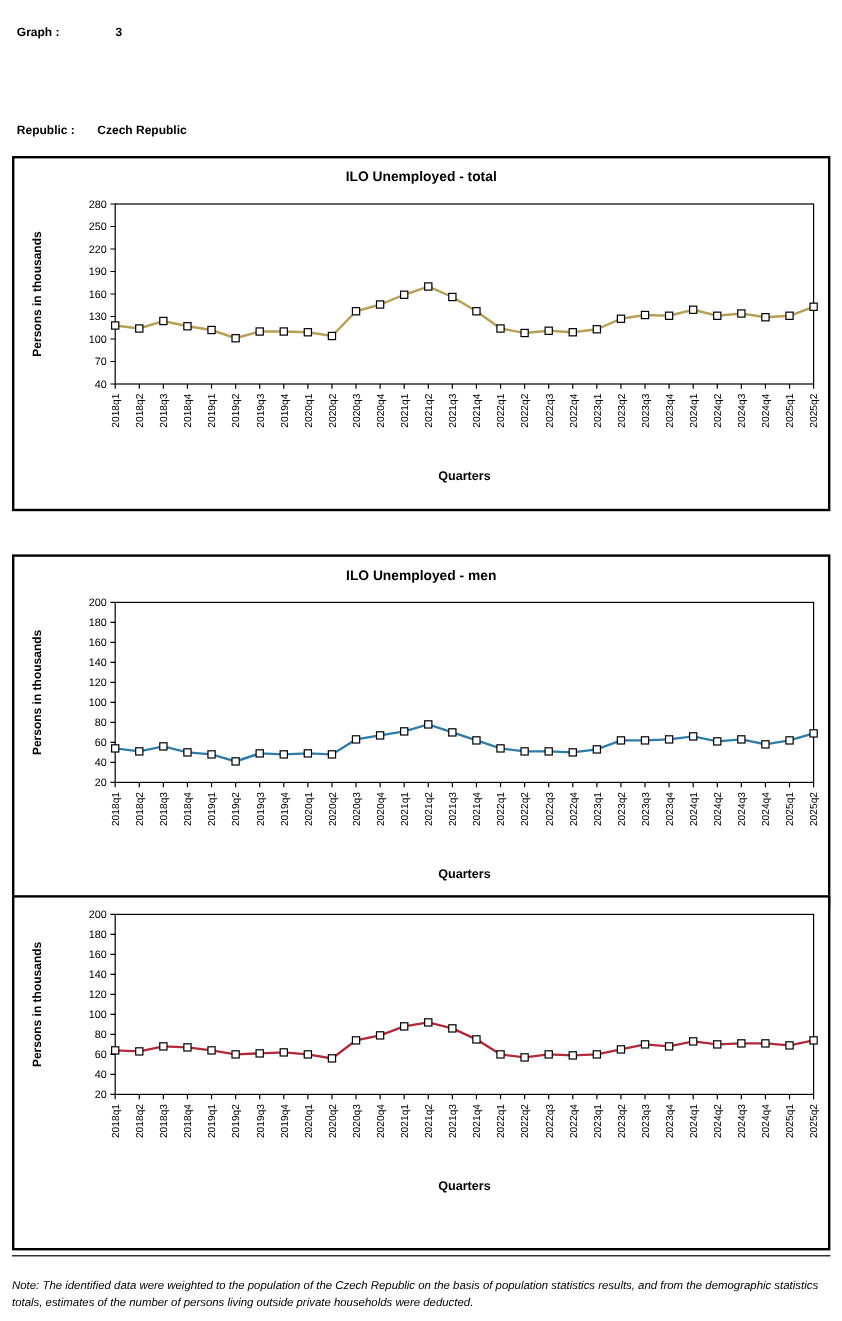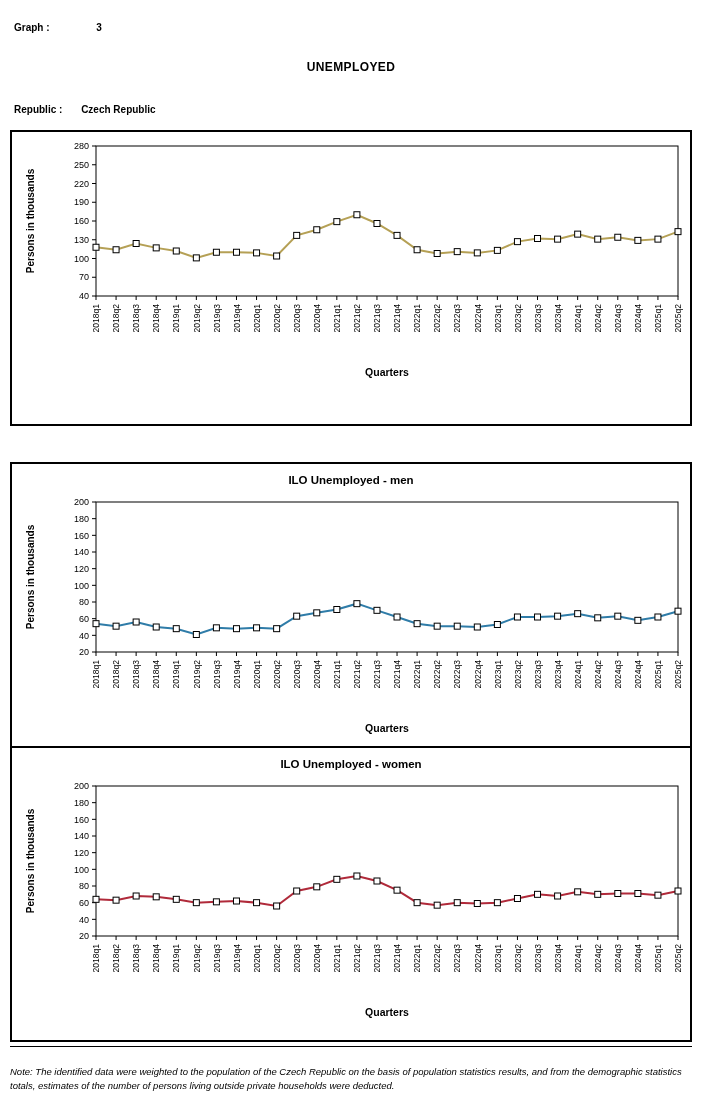--- a/index.html
+++ b/index.html
@@ -100,28 +100,28 @@
 </head>
 <body>
 
 <div class="page">
 
   <div class="hdr-row">
     <span class="lbl">Graph :</span>
     <span class="val">3</span>
   </div>
 
-  <div class="main-title">UNEMPLOYED</div>
 
   <div class="territory-row">
     <span class="lbl">Republic :</span>
     <span class="val">Czech Republic</span>
   </div>
 
   <div class="panel" id="panel-0">
+    <div class="panel-title">ILO Unemployed - total</div>
     <div class="plot-wrap">
         <svg id="svg-0" width="678" height="250" viewBox="0 0 678 250">
           <rect x="84" y="14" width="582" height="150" fill="none" stroke="#000" stroke-width="1"></rect>
           <line x1="80" y1="164" x2="84" y2="164" stroke="#000" stroke-width="1"></line>
           <text x="77" y="167.2" text-anchor="end" font-size="9" fill="#000">40</text>
           <line x1="80" y1="145.25" x2="84" y2="145.25" stroke="#000" stroke-width="1"></line>
           <text x="77" y="148.45" text-anchor="end" font-size="9" fill="#000">70</text>
           <line x1="80" y1="126.5" x2="84" y2="126.5" stroke="#000" stroke-width="1"></line>
           <text x="77" y="129.7" text-anchor="end" font-size="9" fill="#000">100</text>
           <line x1="80" y1="107.75" x2="84" y2="107.75" stroke="#000" stroke-width="1"></line>
@@ -349,21 +349,20 @@
           <rect x="582.72" y="126.83" width="6" height="6" fill="#fff" stroke="#000" stroke-width="1"></rect>
           <rect x="602.79" y="125.17" width="6" height="6" fill="#fff" stroke="#000" stroke-width="1"></rect>
           <rect x="622.86" y="129.33" width="6" height="6" fill="#fff" stroke="#000" stroke-width="1"></rect>
           <rect x="642.93" y="126.00" width="6" height="6" fill="#fff" stroke="#000" stroke-width="1"></rect>
           <rect x="663.00" y="120.17" width="6" height="6" fill="#fff" stroke="#000" stroke-width="1"></rect>
         </svg>
       </div>
   </div>
 
   <div class="panel" id="panel-2">
-    <div class="panel-title">ILO Unemployed - women</div>
     <div class="plot-wrap">
         <svg id="svg-2" width="678" height="250" viewBox="0 0 678 250">
           <rect x="84" y="14" width="582" height="150" fill="none" stroke="#000" stroke-width="1"></rect>
           <line x1="80" y1="164" x2="84" y2="164" stroke="#000" stroke-width="1"></line>
           <text x="77" y="167.2" text-anchor="end" font-size="9" fill="#000">20</text>
           <line x1="80" y1="147.33333333333334" x2="84" y2="147.33333333333334" stroke="#000" stroke-width="1"></line>
           <text x="77" y="150.53333333333333" text-anchor="end" font-size="9" fill="#000">40</text>
           <line x1="80" y1="130.66666666666669" x2="84" y2="130.66666666666669" stroke="#000" stroke-width="1"></line>
           <text x="77" y="133.86666666666667" text-anchor="end" font-size="9" fill="#000">60</text>
           <line x1="80" y1="114" x2="84" y2="114" stroke="#000" stroke-width="1"></line>

